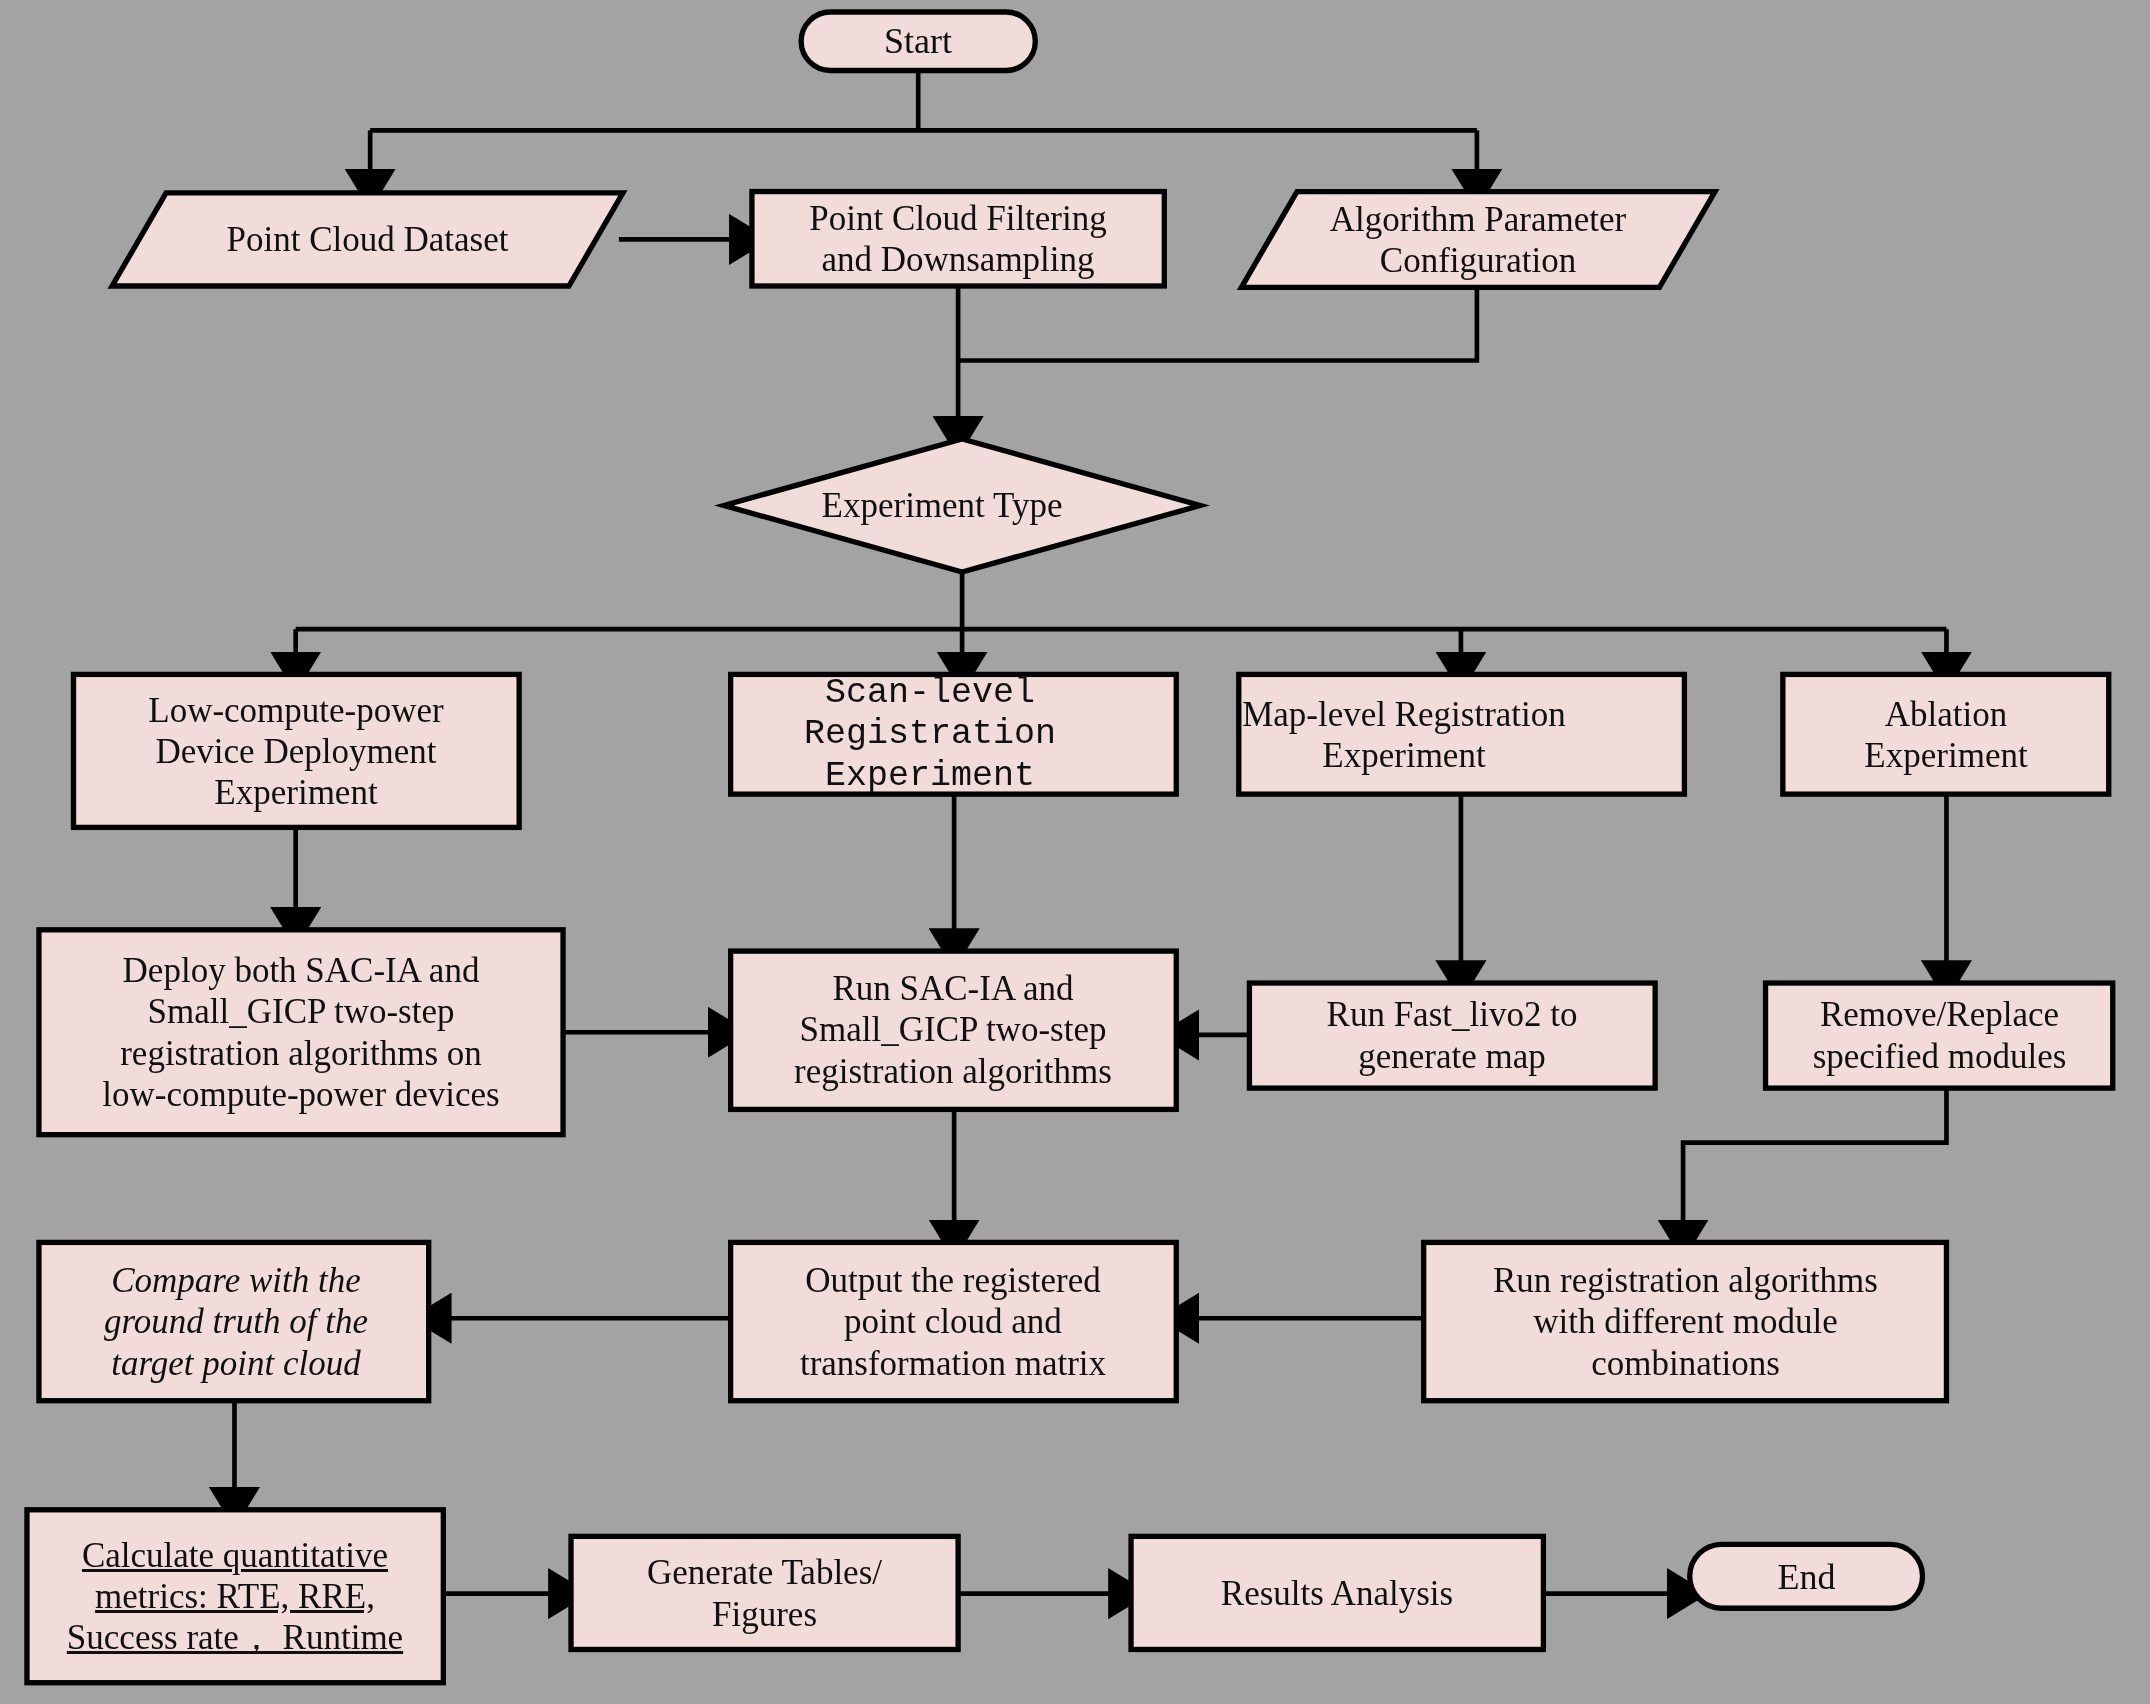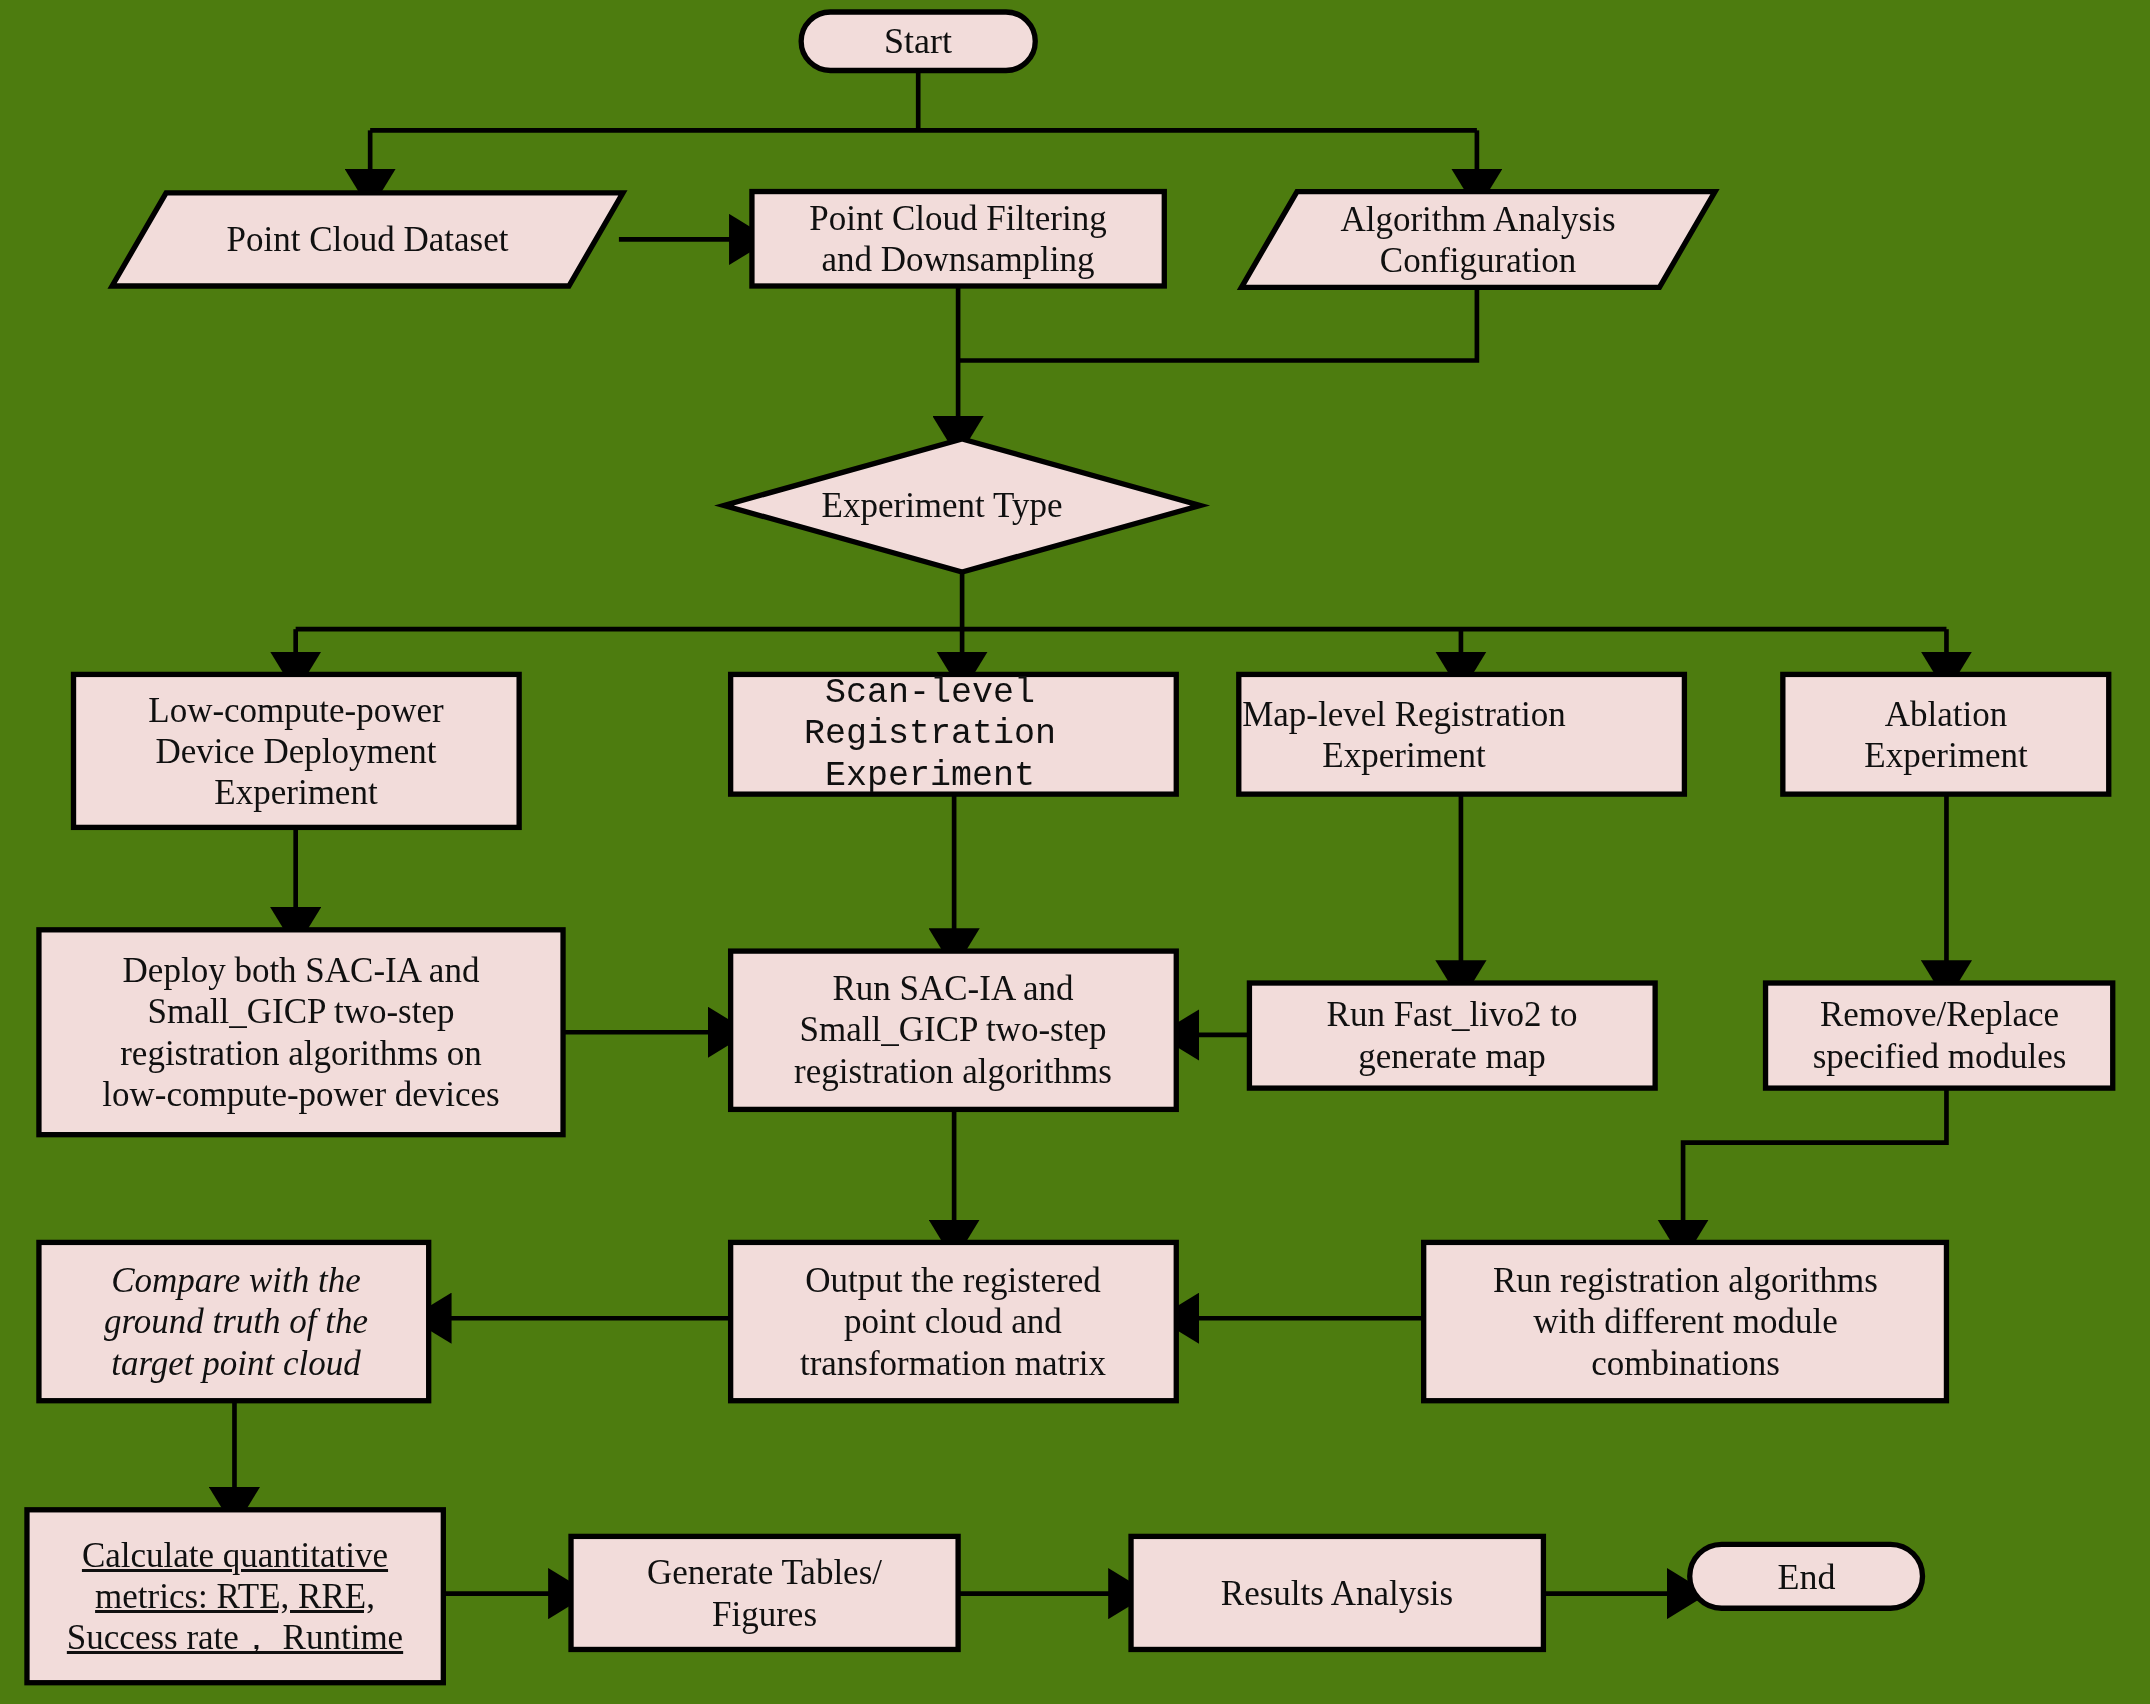--- a/index.html
+++ b/index.html
@@ -1,17 +1,17 @@
 <!DOCTYPE html>
 <html style="font-size:10.6px"><head>
 <meta charset="utf-8">
 <style>
   html,body{margin:0;padding:0;background:#ffffff;}
   body{font-family:"Liberation Serif","DejaVu Serif",serif;}
-  #stage{position:relative;width:2151px;height:1704px;background:#4d7c0f;overflow:hidden;}
+  #stage{position:relative;width:2151px;height:1704px;background:#a3a3a3;overflow:hidden;}
   svg.layer{position:absolute;left:0;top:0;width:2151px;height:1704px;}
   .nodeLabel{
     position:absolute;
     display:flex;align-items:center;justify-content:center;
     text-align:center;
     font-family:"Liberation Serif","DejaVu Serif",serif;
     color:#101010;
     line-height:1.18;
     white-space:pre-line;
     pointer-events:none;
@@ -99,21 +99,21 @@
       <rect x="858" y="2310" width="582" height="170" fill="#f2dcda" stroke="#000000" stroke-width="8" stroke-linejoin="miter"></rect>
       <rect x="1700" y="2310" width="620" height="170" fill="#f2dcda" stroke="#000000" stroke-width="8" stroke-linejoin="miter"></rect>
       <rect x="2540" y="2322" width="350" height="96" rx="48" ry="48" fill="#f2dcda" stroke="#000000" stroke-width="8" stroke-linejoin="miter"></rect>
     </svg>
 
   <div id="labels">
       <div class="nodeLabel fs-term" style="left: 801px; top: 12px; width: 234px; height: 59px;">Start</div>
       <div class="nodeLabel fs-box" style="left: 112px; top: 193px; width: 511px; height: 93px;">Point Cloud Dataset</div>
       <div class="nodeLabel fs-box" style="left: 752px; top: 192px; width: 412px; height: 94px;">Point Cloud Filtering
 and Downsampling</div>
-      <div class="nodeLabel fs-box" style="left: 1241px; top: 192px; width: 474px; height: 96px;">Algorithm Analysis
+      <div class="nodeLabel fs-box" style="left: 1241px; top: 192px; width: 474px; height: 96px;">Algorithm Parameter
 Configuration</div>
       <div class="nodeLabel fs-box" style="left: 704px; top: 439px; width: 476px; height: 133px;">Experiment Type</div>
       <div class="nodeLabel fs-box" style="left: 73px; top: 675px; width: 446px; height: 153px;">Low-compute-power
 Device Deployment
 Experiment</div>
       <div class="nodeLabel fs-box" style="left: 707px; top: 675px; width: 446px; height: 120px; font-family: Liberation Mono, monospace;">Scan-level Registration
 Experiment</div>
       <div class="nodeLabel fs-box" style="left: 1181px; top: 675px; width: 446px; height: 120px;">Map-level Registration
 Experiment</div>
       <div class="nodeLabel fs-box" style="left: 1783px; top: 675px; width: 326px; height: 120px;">Ablation

